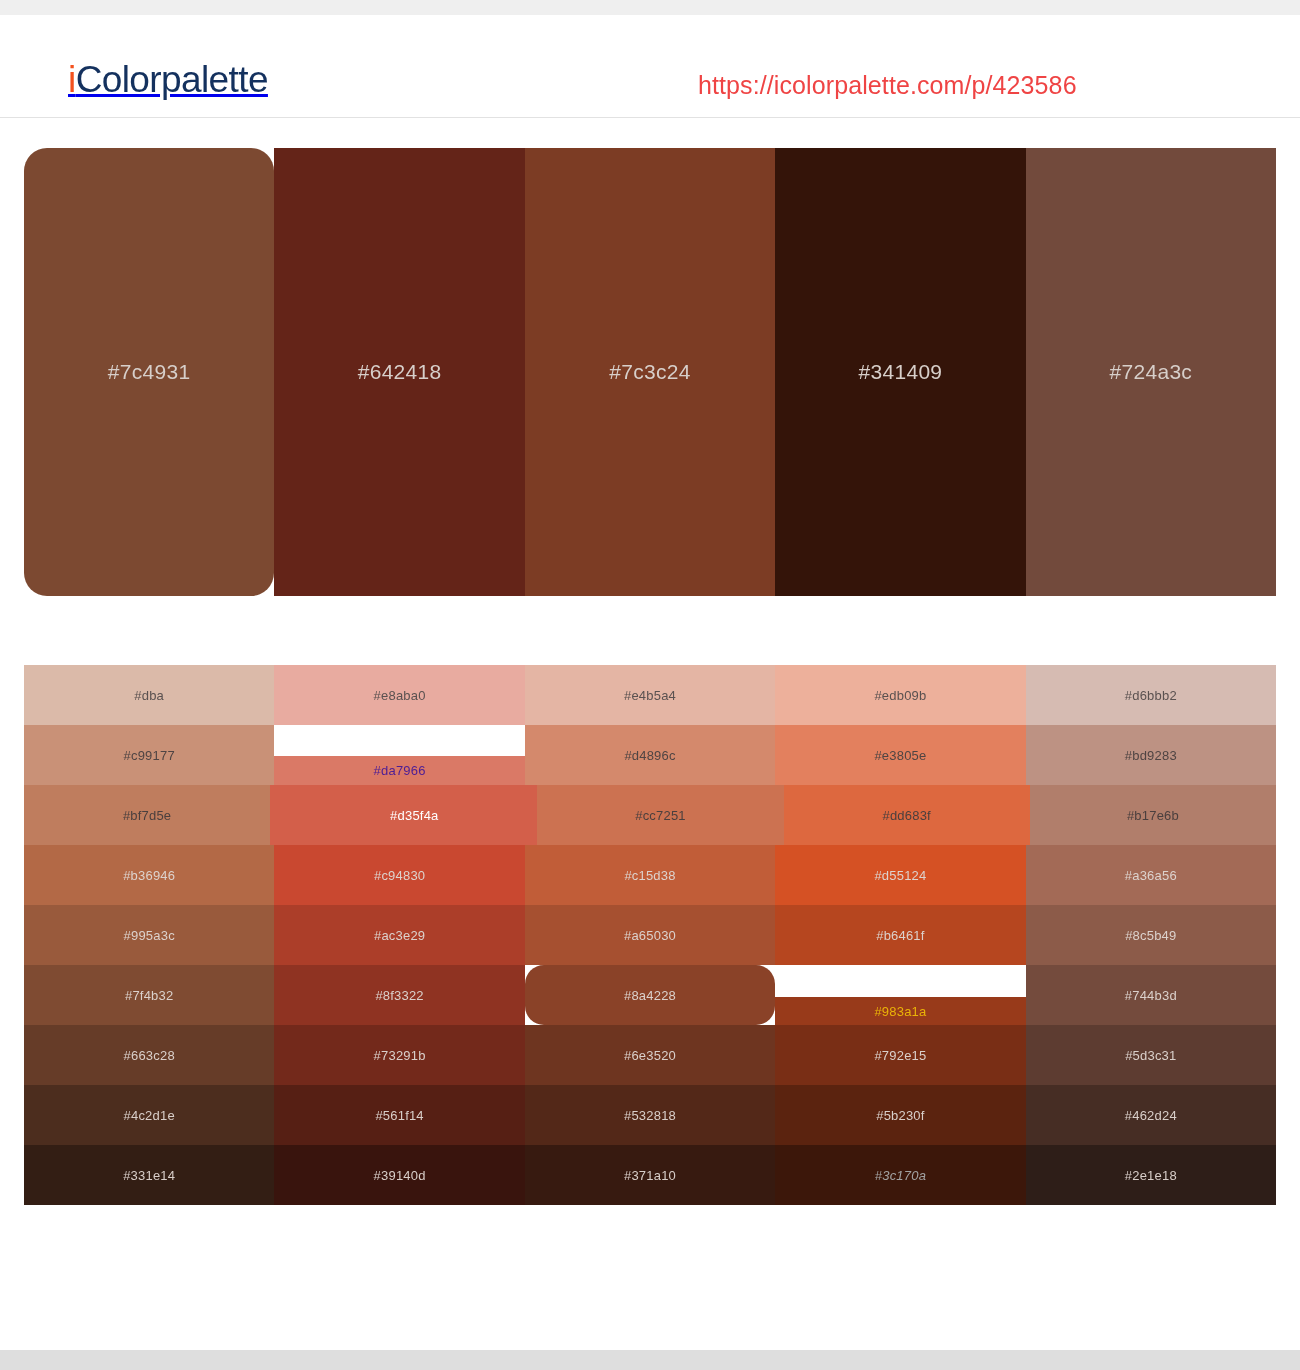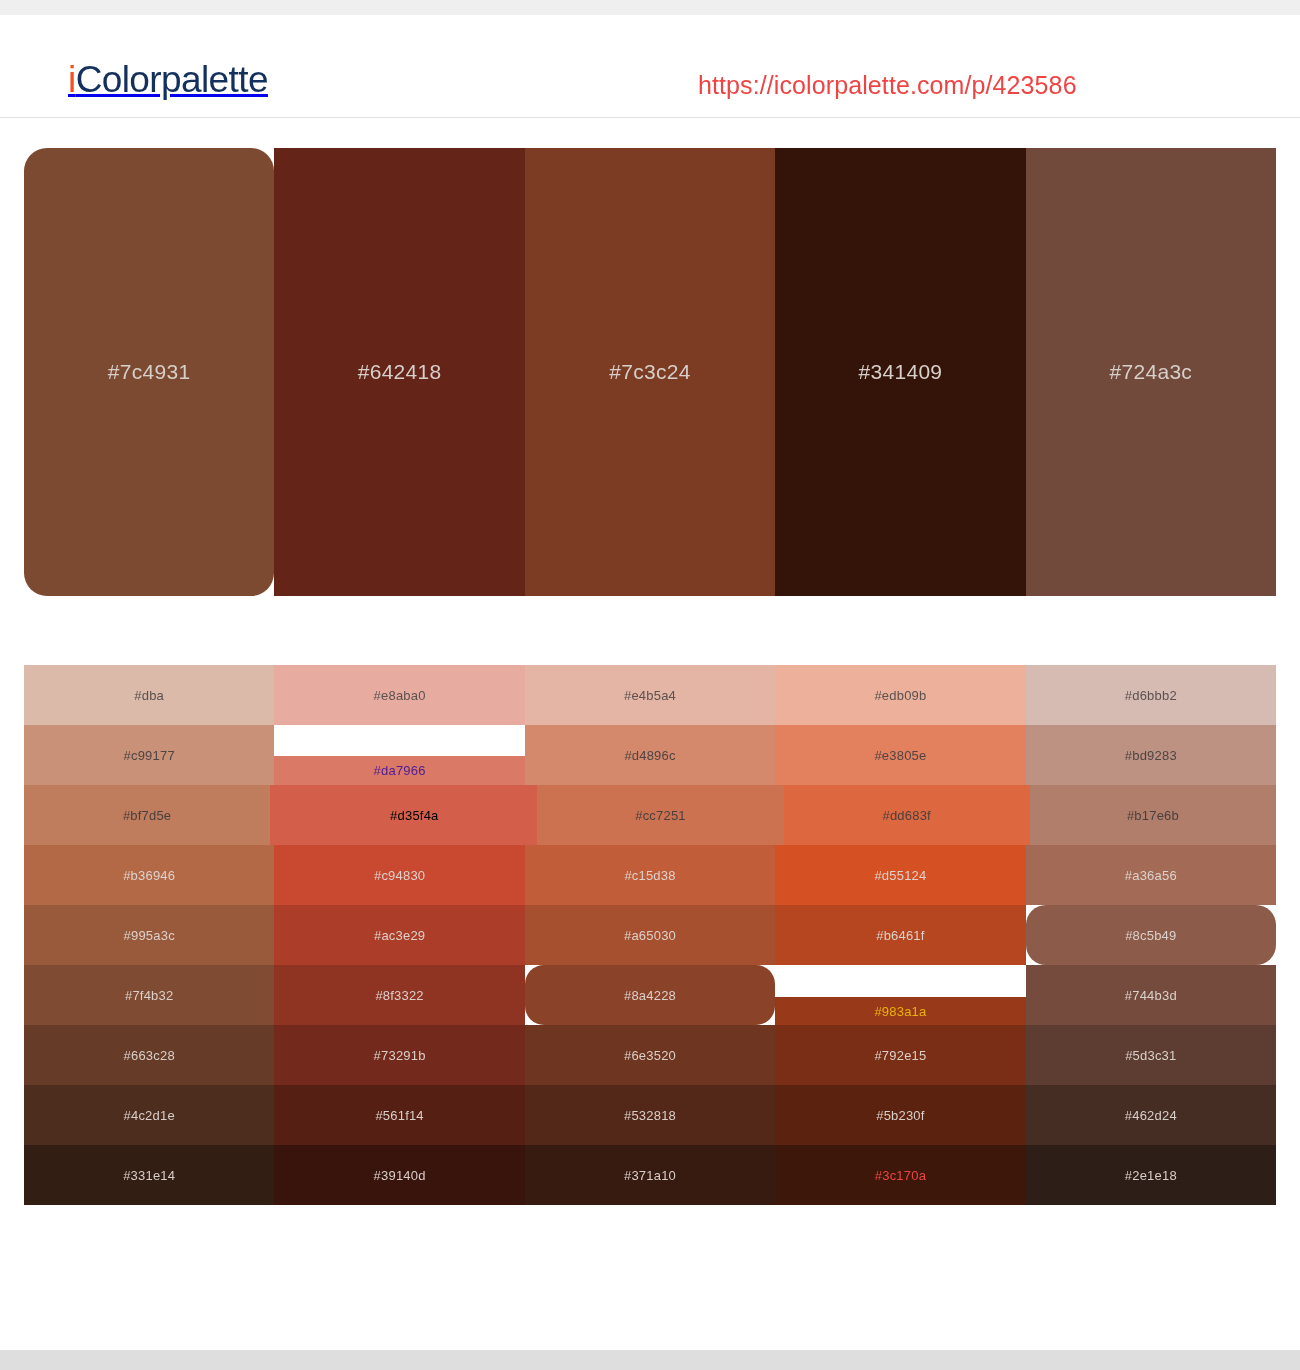--- a/index.html
+++ b/index.html
@@ -148,38 +148,38 @@
       </div>
       <div class="shade-row">
         <div class="shade-cell" style="background: rgb(201, 145, 119); color: rgb(79, 68, 67);">#c99177</div>
         <div class="shade-cell" style="background: rgb(218, 121, 102); color: #4c1d95; margin-top: 31px;">#da7966</div>
         <div class="shade-cell" style="background: rgb(212, 137, 108); color: rgb(79, 68, 67);">#d4896c</div>
         <div class="shade-cell" style="background: rgb(227, 128, 94); color: rgb(79, 68, 67);">#e3805e</div>
         <div class="shade-cell" style="background: rgb(189, 146, 131); color: rgb(79, 68, 67);">#bd9283</div>
       </div>
       <div class="shade-row">
         <div class="shade-cell" style="background: rgb(191, 125, 94); color: rgb(74, 63, 62);">#bf7d5e</div>
-        <div class="shade-cell" style="background: rgb(211, 95, 74); color: #000000; padding-left: 21px;">#d35f4a</div>
+        <div class="shade-cell" style="background: rgb(211, 95, 74); color: #ffffff; padding-left: 21px;">#d35f4a</div>
         <div class="shade-cell" style="background: rgb(204, 114, 81); color: rgb(74, 63, 62);">#cc7251</div>
         <div class="shade-cell" style="background: rgb(221, 104, 63); color: rgb(74, 63, 62);">#dd683f</div>
         <div class="shade-cell" style="background: rgb(177, 126, 107); color: rgb(74, 63, 62);">#b17e6b</div>
       </div>
       <div class="shade-row">
         <div class="shade-cell" style="background: rgb(179, 105, 70); color: rgb(221, 211, 206);">#b36946</div>
         <div class="shade-cell" style="background: rgb(201, 72, 48); color: rgb(221, 211, 206);">#c94830</div>
         <div class="shade-cell" style="background: rgb(193, 93, 56); color: rgb(221, 211, 206);">#c15d38</div>
         <div class="shade-cell" style="background: rgb(213, 81, 36); color: rgb(221, 211, 206);">#d55124</div>
         <div class="shade-cell" style="background: rgb(163, 106, 86); color: rgb(221, 211, 206);">#a36a56</div>
       </div>
       <div class="shade-row">
         <div class="shade-cell" style="background: rgb(153, 90, 60); color: rgb(220, 210, 205);">#995a3c</div>
         <div class="shade-cell" style="background: rgb(172, 62, 41); color: rgb(220, 210, 205);">#ac3e29</div>
         <div class="shade-cell" style="background: rgb(166, 80, 48); color: rgb(220, 210, 205);">#a65030</div>
         <div class="shade-cell" style="background: rgb(182, 70, 31); color: rgb(220, 210, 205);">#b6461f</div>
-        <div class="shade-cell" style="background: rgb(140, 91, 73); color: rgb(220, 210, 205); border-radius: 20px;">#8c5b49</div>
+        <div class="shade-cell" style="background: rgb(140, 91, 73); color: rgb(220, 210, 205);">#8c5b49</div>
       </div>
       <div class="shade-row">
         <div class="shade-cell" style="background: rgb(127, 75, 50); color: rgb(219, 209, 204);">#7f4b32</div>
         <div class="shade-cell" style="background: rgb(143, 51, 34); color: rgb(219, 209, 204);">#8f3322</div>
         <div class="shade-cell" style="background: rgb(138, 66, 40); color: rgb(219, 209, 204); border-radius: 19px;">#8a4228</div>
         <div class="shade-cell" style="background: rgb(152, 58, 26); color: #eab308; margin-top: 32px;">#983a1a</div>
         <div class="shade-cell" style="background: rgb(116, 75, 61); color: rgb(219, 209, 204);">#744b3d</div>
       </div>
       <div class="shade-row">
         <div class="shade-cell" style="background: rgb(102, 60, 40); color: rgb(218, 208, 203);">#663c28</div>
@@ -192,20 +192,20 @@
         <div class="shade-cell" style="background: rgb(76, 45, 30); color: rgb(217, 207, 202);">#4c2d1e</div>
         <div class="shade-cell" style="background: rgb(86, 31, 20); color: rgb(217, 207, 202);">#561f14</div>
         <div class="shade-cell" style="background: rgb(83, 40, 24); color: rgb(217, 207, 202);">#532818</div>
         <div class="shade-cell" style="background: rgb(91, 35, 15); color: rgb(217, 207, 202);">#5b230f</div>
         <div class="shade-cell" style="background: rgb(70, 45, 36); color: rgb(217, 207, 202);">#462d24</div>
       </div>
       <div class="shade-row">
         <div class="shade-cell" style="background: rgb(51, 30, 20); color: rgb(216, 206, 201);">#331e14</div>
         <div class="shade-cell" style="background: rgb(57, 20, 13); color: rgb(216, 206, 201);">#39140d</div>
         <div class="shade-cell" style="background: rgb(55, 26, 16); color: rgb(216, 206, 201);">#371a10</div>
-        <div class="shade-cell" style="background: rgb(60, 23, 10); color: #ef4444;">#3c170a</div>
+        <div class="shade-cell" style="background: rgb(60, 23, 10); color: #a3a3a3; font-style: italic;">#3c170a</div>
         <div class="shade-cell" style="background: rgb(46, 30, 24); color: rgb(216, 206, 201);">#2e1e18</div>
       </div>
     </div>
 
   <div class="bottom-strip"></div>
 
 </div>
 
 </body></html>

